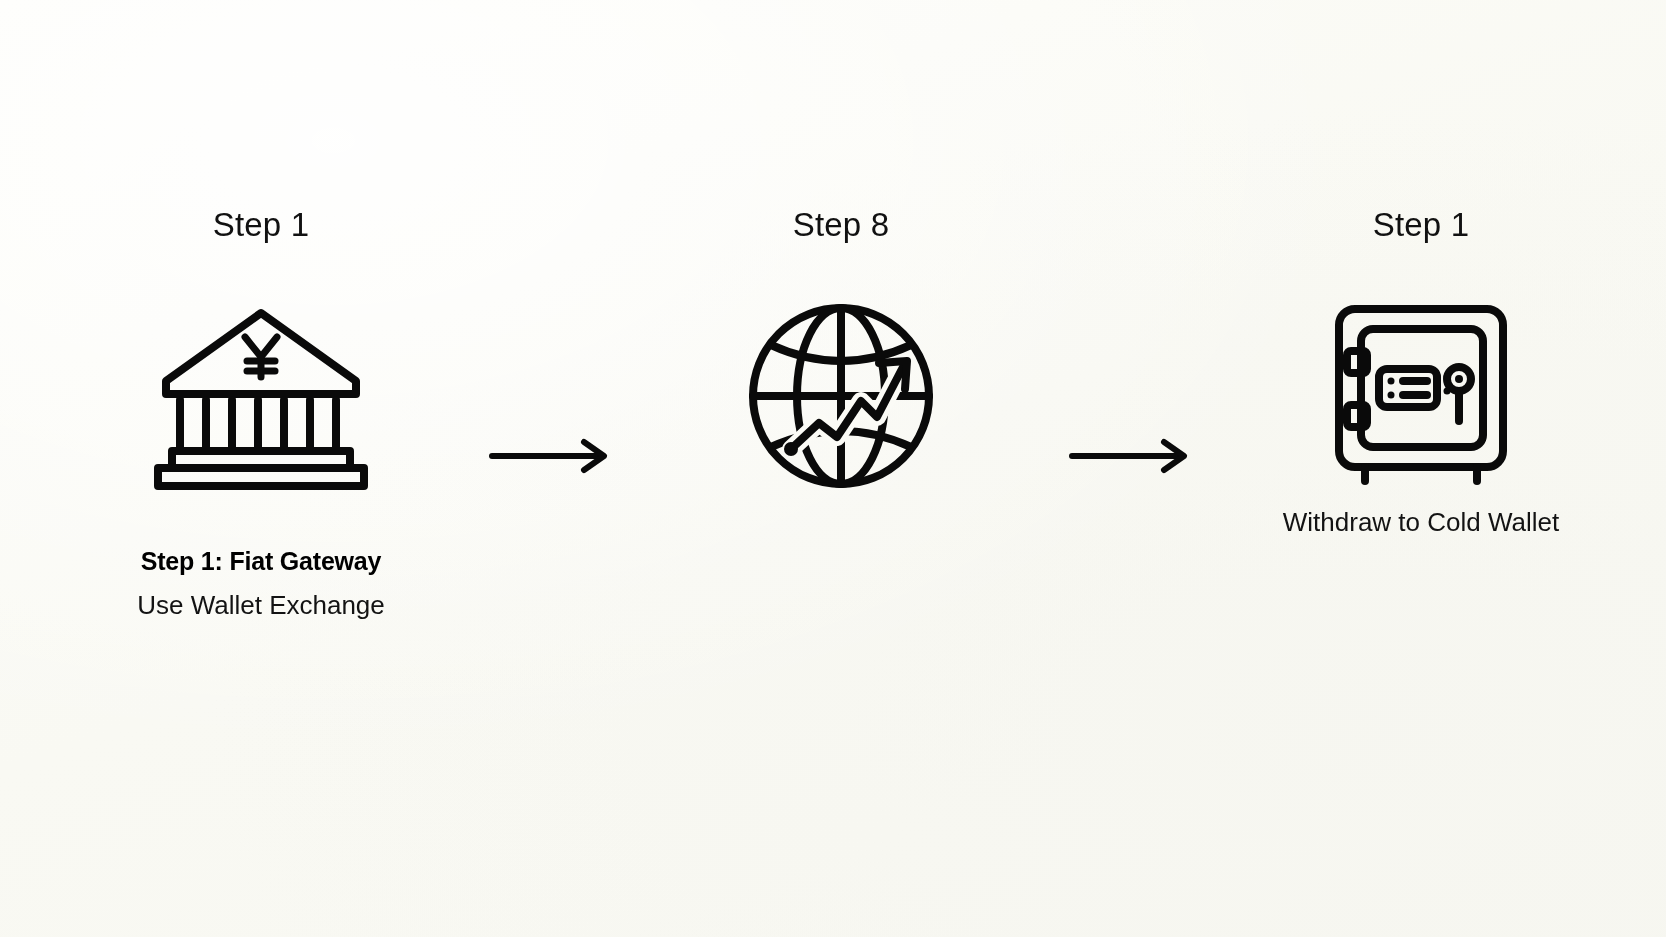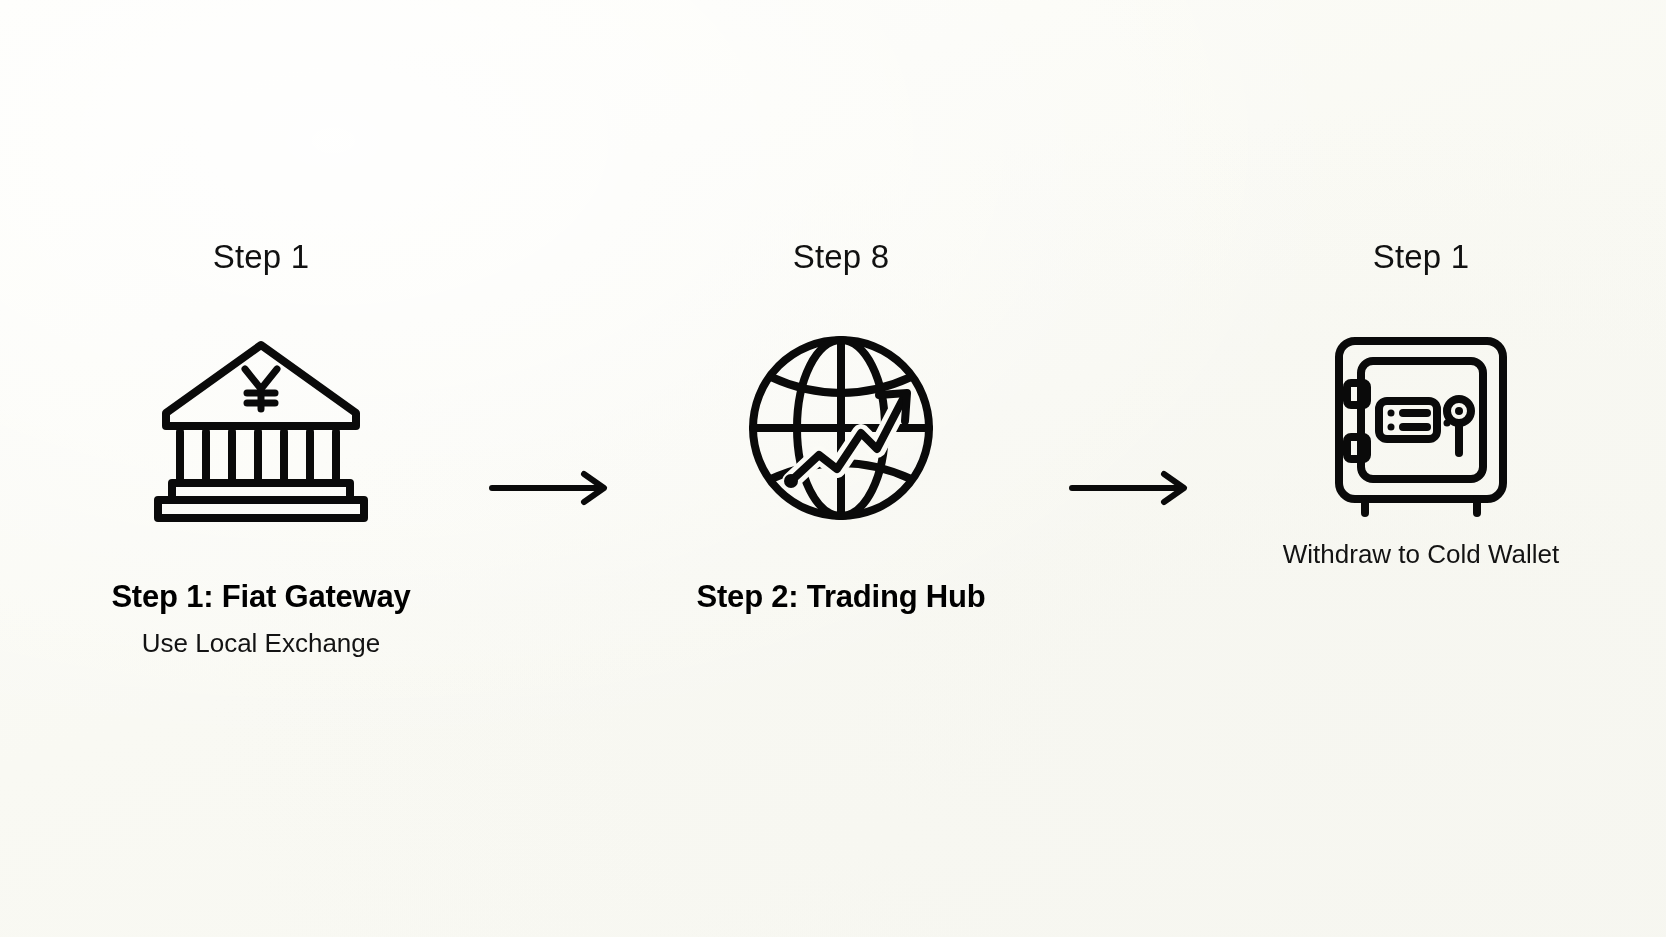--- a/index.html
+++ b/index.html
@@ -21,21 +21,20 @@
     pointer-events:none;
   }
 
   .flow {
     position:absolute;
     left:16px; right:0;
     top:208px;
     display:flex;
     align-items:flex-start;
     justify-content:center;
-    margin-top:32px;
   }
 
   .step {
     width:430px;
     display:flex;
     flex-direction:column;
     align-items:center;
   }
 
   .step-header {
@@ -48,21 +47,21 @@
   }
 
   .icon-box {
     height:190px;
     display:flex;
     align-items:center;
     justify-content:center;
   }
 
   .step-title {
-    font-size:31px;
+    font-size:25px;
     font-weight:700;
     color:#000;
     letter-spacing:-0.2px;
     margin-top:58px;
     line-height:1;
     white-space:nowrap;
   }
 
   .step-sub {
     font-size:26px;
@@ -115,21 +114,21 @@
         <g fill="none" stroke="#0a0a0a" stroke-width="7" stroke-linecap="round">
           <path d="M99 36 L115 56 L131 36"></path>
           <line x1="115" y1="56" x2="115" y2="76"></line>
           <line x1="101" y1="60" x2="129" y2="60"></line>
           <line x1="101" y1="70" x2="129" y2="70"></line>
         </g>
       </svg>
     </div>
 
     <div class="step-title">Step 1: Fiat Gateway</div>
-    <div class="step-sub">Use Local Exchange</div>
+    <div class="step-sub">Use Wallet Exchange</div>
   </div>
 
   <div class="arrow">
     <svg width="130" height="40" viewBox="0 0 130 40">
       <g fill="none" stroke="#0a0a0a" stroke-width="6" stroke-linecap="round" stroke-linejoin="round">
         <line x1="6" y1="20" x2="116" y2="20"></line>
         <polyline points="98,6 118,20 98,34"></polyline>
       </g>
     </svg>
   </div>
@@ -155,21 +154,20 @@
           <polyline points="50,148 78,122 96,136 120,100 136,116 162,66"></polyline>
         </g>
         <g fill="none" stroke="#0a0a0a" stroke-width="8" stroke-linecap="round" stroke-linejoin="round">
           <polyline points="50,148 78,122 96,136 120,100 136,116 162,66"></polyline>
           <polyline points="138,62 166,60 164,88"></polyline>
         </g>
         <circle cx="50" cy="148" r="7" fill="#0a0a0a"></circle>
       </svg>
     </div>
 
-    <div class="step-title">Step 2: Trading Hub</div>
   </div>
 
   <div class="arrow">
     <svg width="130" height="40" viewBox="0 0 130 40">
       <g fill="none" stroke="#0a0a0a" stroke-width="6" stroke-linecap="round" stroke-linejoin="round">
         <line x1="6" y1="20" x2="116" y2="20"></line>
         <polyline points="98,6 118,20 98,34"></polyline>
       </g>
     </svg>
   </div>

